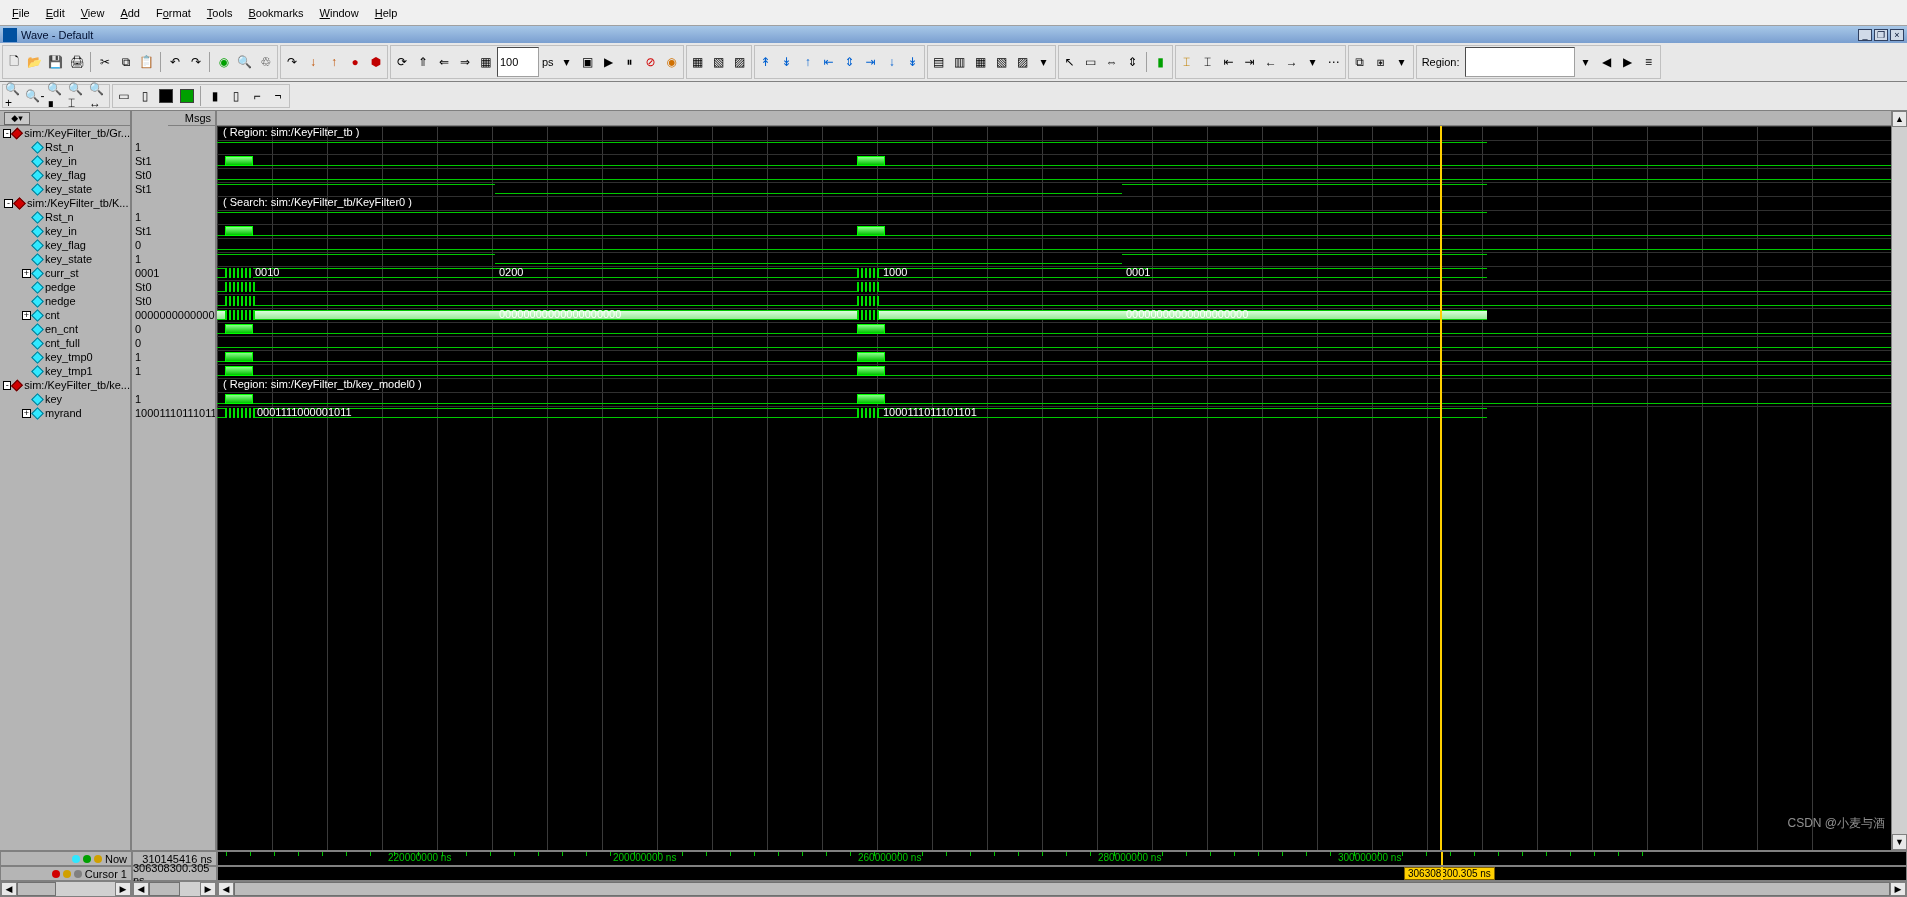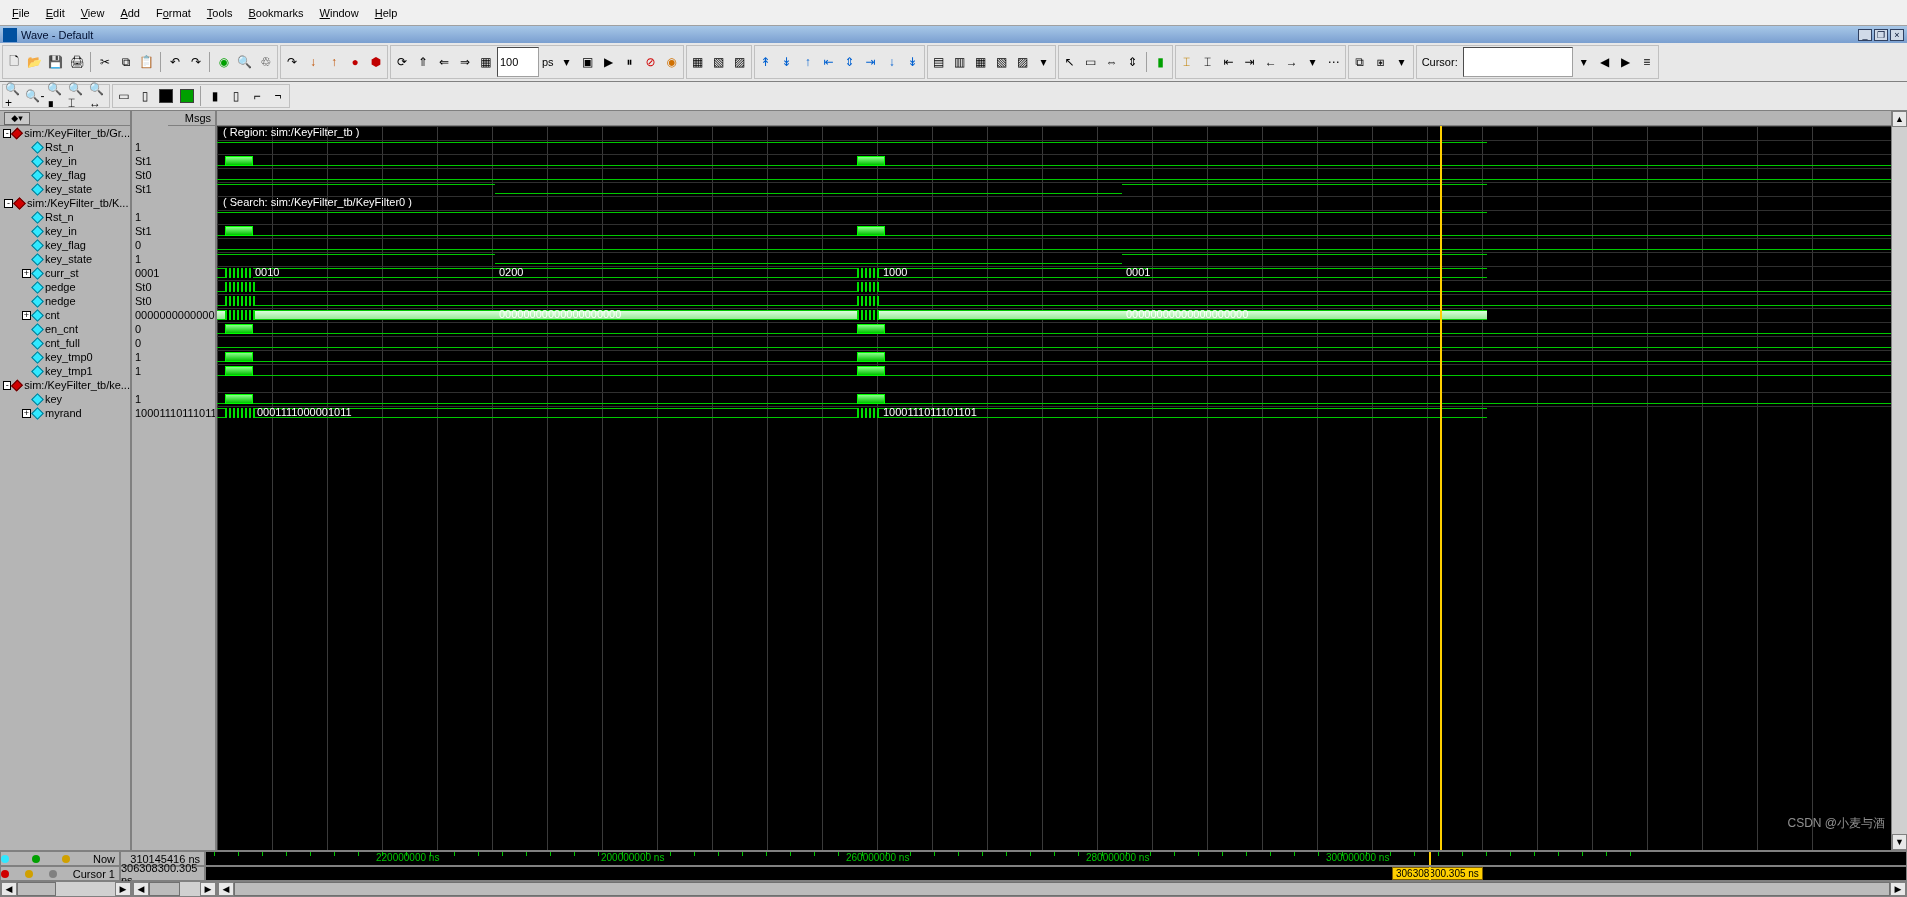--- a/index.html
+++ b/index.html
@@ -61,21 +61,21 @@
   .sigicon.red { background:#d00000; border:1px solid #600000; }
   .sigicon.cyan { background:#30e8ff; border:1px solid #007088; }
   .sigrow .name { color: #000; }
   
   .msgslist { flex:1; background:#b5b5b5; overflow:hidden; }
   .msgrow { height: 14px; display: flex; align-items: center; color:#000; font-size:11px; padding-left:3px; white-space:nowrap; overflow:hidden; }
   
   .footer { background:#b5b5b5; border-top:1px solid #808080; }
   .infobar { display:flex; height:15px; align-items:center; }
   .infobar .cell { border:1px solid #808080; height:15px; display:flex; align-items:center; }
-  .infobar .sigcell { width:120px; justify-content:space-between; padding-right:4px; gap:3px; }
+  .infobar .sigcell { width:132px; justify-content:flex-end; padding-right:4px; gap:3px; }
   .infobar .msgcell { width:85px; justify-content:flex-end; padding-right:4px; }
   .infobar .wavecell { flex:1; position:relative; background:#000; overflow:hidden; }
   .smicon { width:8px; height:8px; border-radius:50%; }
   .tick { position:absolute; top:0; color:#00c800; font-size:10px; white-space:nowrap; }
   .ticks { position:absolute; inset:0; }
   .ticks .tk { position:absolute; top:0; width:1px; height:4px; background:#00c800; }
   .cursorlabel { position:absolute; right:4px; top:0; background:#ffd000; color:#000; font-size:10px; padding:0 3px; border:1px solid #806000; }
   .scrollbars { display:flex; height:16px; }
   .scrollbars .sb { border:1px solid #808080; background:#dcdcdc; display:flex; align-items:center; }
   .scrollbars .sb.sig { width:132px; }
@@ -196,21 +196,21 @@
     <div class="tbbtn">→</div>
     <div class="tbbtn">▾</div>
     <div class="tbbtn">⋯</div>
   </div>
   <div class="tbgroup">
     <div class="tbbtn">⧉</div>
     <div class="tbbtn">⧆</div>
     <div class="tbbtn">▾</div>
   </div>
   <div class="tbgroup">
-    <span class="lbl">Cursor:</span>
+    <span class="lbl">Region:</span>
     <input class="tbinput searchbox" value="" style="">
     <div class="tbbtn">▾</div>
     <div class="tbbtn">◀</div>
     <div class="tbbtn">▶</div>
     <div class="tbbtn">≡</div>
   </div>
 </div>
 
 <div class="toolbars2">
   <div class="tbgroup">
@@ -535,20 +535,24 @@
             <div class="divline"></div>
             <div class="basegreen"></div>
             <div class="chunkhi" style="left: 8px; width: 28px;"></div>
             <div class="chunkhi" style="left: 640px; width: 28px;"></div>
           </div>
           <div class="row" style="top: 238px;">
             <div class="divline"></div>
             <div class="basegreen"></div>
             <div class="chunkhi" style="left: 8px; width: 28px;"></div>
             <div class="chunkhi" style="left: 640px; width: 28px;"></div>
+          </div>
+          <div class="row" style="top: 252px;">
+            <div class="divline"></div>
+            <div class="regionlbl">( Region: sim:/KeyFilter_tb/key_model0 )</div>
           </div>
           <div class="row" style="top: 266px;">
             <div class="divline"></div>
             <div class="basegreen"></div>
             <div class="chunkhi" style="left: 8px; width: 28px;"></div>
             <div class="chunkhi" style="left: 640px; width: 28px;"></div>
           </div>
           <div class="row" style="top: 280px;">
             <div class="divline"></div>
             <div class="busbox" style="left: 0px; width: 1270px;"></div>

